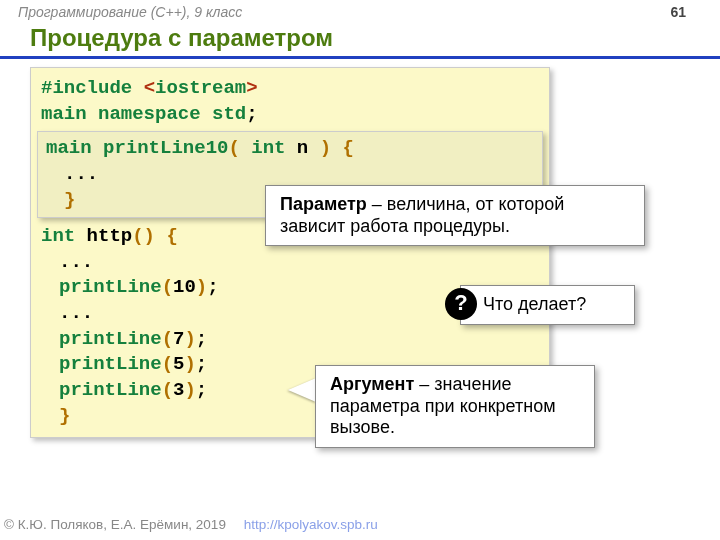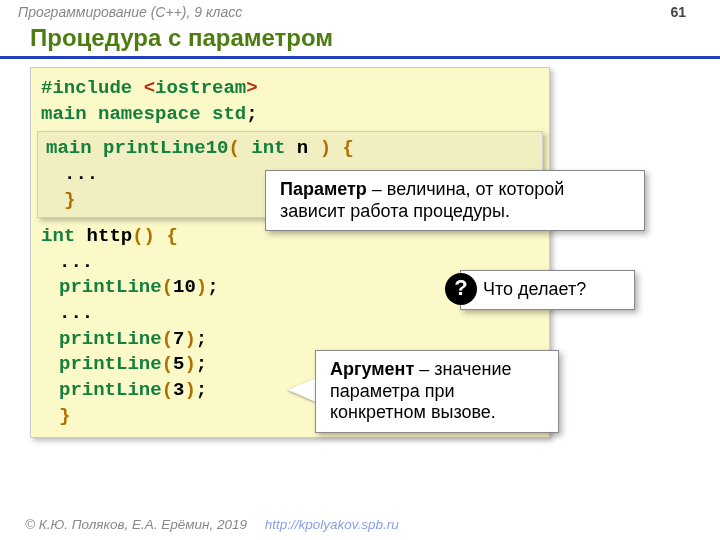--- a/index.html
+++ b/index.html
@@ -57,20 +57,21 @@
     position: absolute;
     background: #fff;
     border: 1px solid #888;
     box-shadow: 3px 3px 6px rgba(0,0,0,0.3);
     padding: 8px 14px;
     font-family: Arial, sans-serif;
     font-size: 18px;
     font-weight: normal;
     color: #000;
     line-height: 1.2;
+    margin-top: 15px;
   }
   .callout b { font-weight: bold; }
   .qmark {
     position: absolute;
     width: 32px; height: 32px;
     border-radius: 50%;
     background: #000;
     color: #fff;
     font-weight: bold;
     font-size: 22px;
@@ -86,23 +87,22 @@
     border-top: 12px solid transparent;
     border-bottom: 12px solid transparent;
     border-right: 28px solid #fff;
     filter: drop-shadow(-1px 1px 1px rgba(0,0,0,0.3));
   }
   .footer-bar {
     position: absolute;
     bottom: 4px;
     left: 0;
     width: 100%;
-    padding: 4px 25px;
+    padding: 4px 4px;
     font-size: 13.5px;
-    font-style: italic;
     color: #888;
     margin-top: 25px;
   }
   .footer-bar .link { color: #8aa0e8; margin-left: 14px; }
   .ind { display:inline-block; width: 18px; }
 </style>
 </head>
 <body>
 
 <div class="header-bar">
@@ -135,20 +135,20 @@
 <div class="callout" style="left:265px; top:170px; width:380px;">
   <b>Параметр</b><span> – величина, от которой зависит работа процедуры.</span>
 </div>
 
 <div class="callout" style="left:460px; top:270px; width:175px; padding-left:22px;">
   <div class="qmark">?</div>
   <span>Что делает?</span>
 </div>
 
 <div class="arrow-left" style="left:288px; top:378px;"></div>
-<div class="callout" style="left:315px; top:350px; width:244px;">
+<div class="callout" style="left:315px; top:350px; width:280px;">
   <b>Аргумент</b><span> – значение параметра при конкретном вызове.</span>
 </div>
 
 <div class="footer-bar">
   <span>© К.Ю. Поляков, Е.А. Ерёмин, 2019</span>
   <span class="link">http://kpolyakov.spb.ru</span>
 </div>
 
 </body></html>

